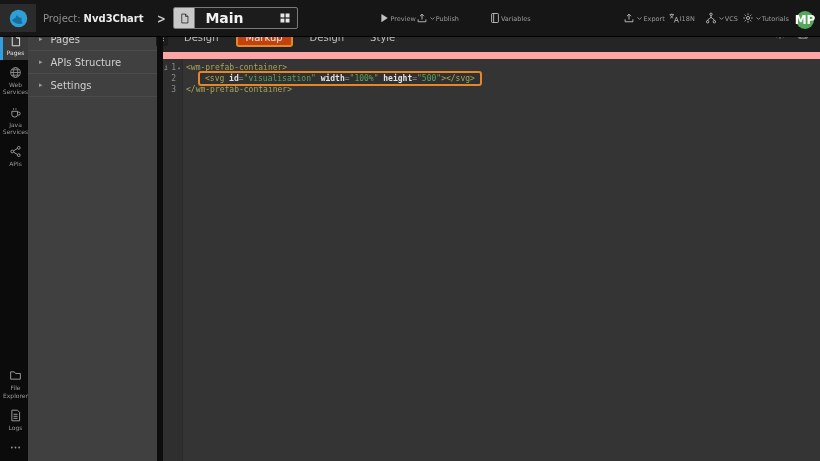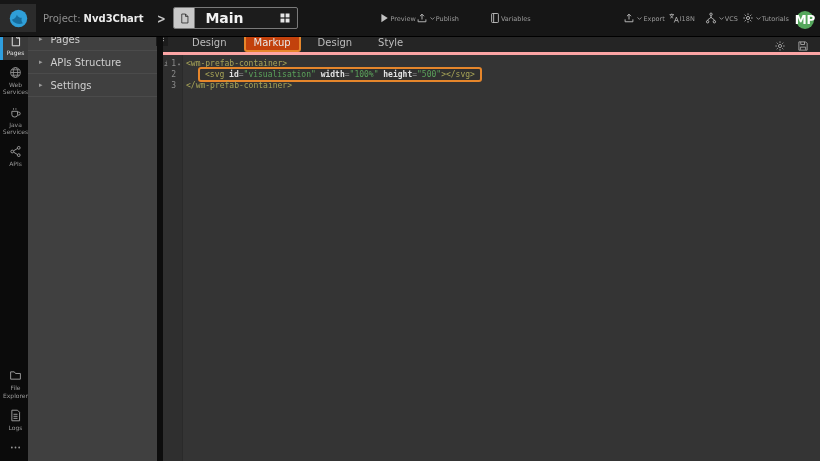--- a/index.html
+++ b/index.html
@@ -40,21 +40,21 @@
   .rail-item.active{background:#3a3a3a;border-left-color:#2f9fe0;color:#e3e3e3}
   .rail-bottom{margin-top:auto;padding-bottom:3px}
   
   .panel{position:absolute;top:28px;left:28px;width:129px;bottom:0;background:#404040;z-index:4}
   .panel-row{height:23px;display:flex;align-items:center;border-bottom:1px solid #4b4b4b;color:#cfcfcf;font-size:10px;padding-left:11px;gap:8px;box-sizing:border-box}
   .caret{color:#9a9a9a;font-size:7px}
   .collapse-btn{position:absolute;top:3px;right:-11px;width:12px;height:15px;background:#1c1c1c;color:#cfcfcf;font-size:9px;display:flex;align-items:center;justify-content:center;z-index:7}
   .strip{position:absolute;top:28px;left:157px;width:6px;bottom:0;background:#0d0d0d;z-index:5}
   
   .editor{position:absolute;top:28px;left:163px;right:0;bottom:0;background:#343434;display:flex;flex-direction:column}
-  .tabbar{height:24px;background:#252525;border-bottom:3px solid #fca5a5;display:flex;align-items:flex-end;padding-left:16px;flex:0 0 24px}
+  .tabbar{height:24px;background:#252525;border-bottom:7px solid #fca5a5;display:flex;align-items:flex-start;padding-left:8px;flex:0 0 24px}
   .tab{color:#bdbdbd;font-size:10px;padding:0 13px;cursor:default}
   .tab.annotated{border:2px solid #e6862b;border-radius:3px;padding:2px 8px;margin:0 4px;color:#e8e8e8;background:#c2410c}
   .tabbar-icons{margin-left:auto;display:flex;gap:11px;padding-right:11px;color:#a8a8a8;align-items:center}
   .tabbar-icons svg{width:12px;height:12px}
   .code{flex:1;position:relative;font-family:"DejaVu Sans Mono","Liberation Mono",monospace;font-size:8px;padding-top:3px}
   .gutter-col{position:absolute;top:0;left:0;bottom:0;width:19px;background:#2f2f2f;border-right:1px solid #2a2a2a}
   .code-line{display:flex;height:11px;align-items:center;position:relative}
   .gutter{flex:0 0 19px;display:flex;align-items:center;color:#8c8c8c;height:100%;position:relative;z-index:1}
   .g-info{width:6px;text-align:center;font-style:italic;color:#9c9c9c;font-size:7px}
   .g-num{flex:1;text-align:right;font-size:8px}

